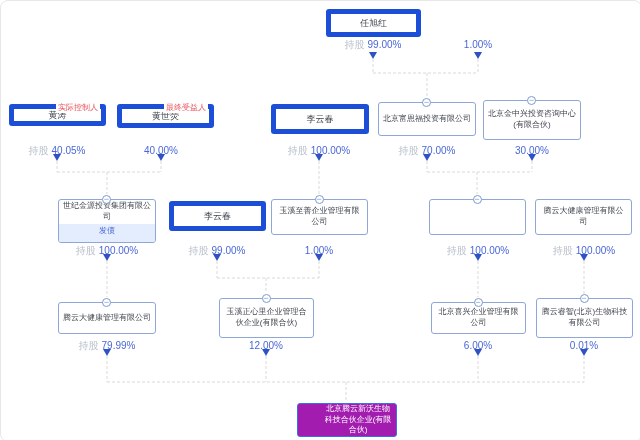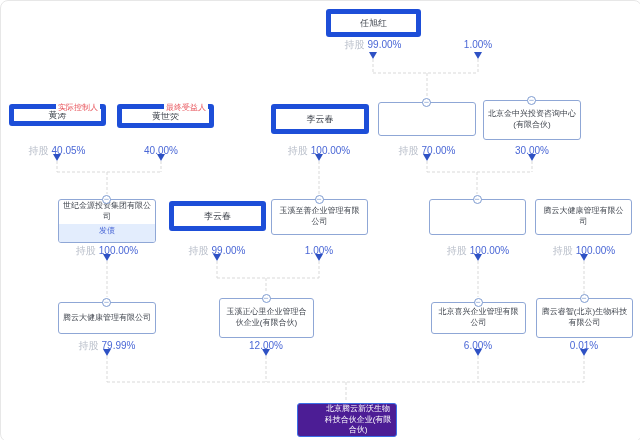--- a/index.html
+++ b/index.html
@@ -10,21 +10,21 @@
   }
   .wires{position:absolute;left:0;top:0;width:640px;height:440px;z-index:0;}
   .node{
     position:absolute;z-index:2;box-sizing:border-box;background:#fff;
     border-radius:3px;display:flex;align-items:center;justify-content:center;
     text-align:center;cursor:pointer;
   }
   .node .lbl{padding:1px 4px;line-height:1.35;}
   .person{border:5px solid #1d4ed8;color:#41464f;font-size:9px;font-family:Liberation Serif, serif;}
   .company{border:1px solid #8fa7d6;color:#41464f;font-size:8px;}
-  .target{background:#4c1d95;border:1px solid #3b6fe6;color:#fff;font-size:8px;padding-left:22px;}
+  .target{background:#a21caf;border:1px solid #3b6fe6;color:#fff;font-size:8px;padding-left:22px;}
   .toggle{
     position:absolute;top:-5px;left:50%;margin-left:-5px;width:9px;height:9px;
     border:1px solid #7e9bd0;border-radius:50%;background:#fff;color:#7e9bd0;
     font-size:9px;line-height:7px;text-align:center;box-sizing:border-box;z-index:3;
   }
   .tag{
     position:absolute;top:-6px;right:1px;background:#fff;color:#e8575e;
     font-size:8px;line-height:10px;padding:0 2px;white-space:nowrap;z-index:3;
   }
   .withfooter{flex-direction:column;padding:0;align-items:stretch;}
@@ -111,20 +111,21 @@
   </div>
   <div class="node person" style="left:116px;top:103px;width:97px;height:24px">
     <span class="tag">最终受益人</span>
     <span class="lbl">黄世荧</span>
   </div>
   <div class="node person" style="left:270px;top:103px;width:98px;height:30px">
     <span class="lbl">李云春</span>
   </div>
   <div class="node company" style="left:377px;top:101px;width:98px;height:34px">
     <span class="toggle">−</span>
+    <span class="lbl">北京富恩福投资有限公司</span>
   </div>
   <div class="node company" style="left:482px;top:99px;width:98px;height:40px">
     <span class="toggle">−</span>
     <span class="lbl">北京金中兴投资咨询中心(有限合伙)</span>
   </div>
 
   <div class="edge-label" style="left:56px;top:145px">
     <span class="holding">持股</span><span class="pct">40.05%</span>
   </div>
   <div class="edge-label" style="left:160px;top:145px">

